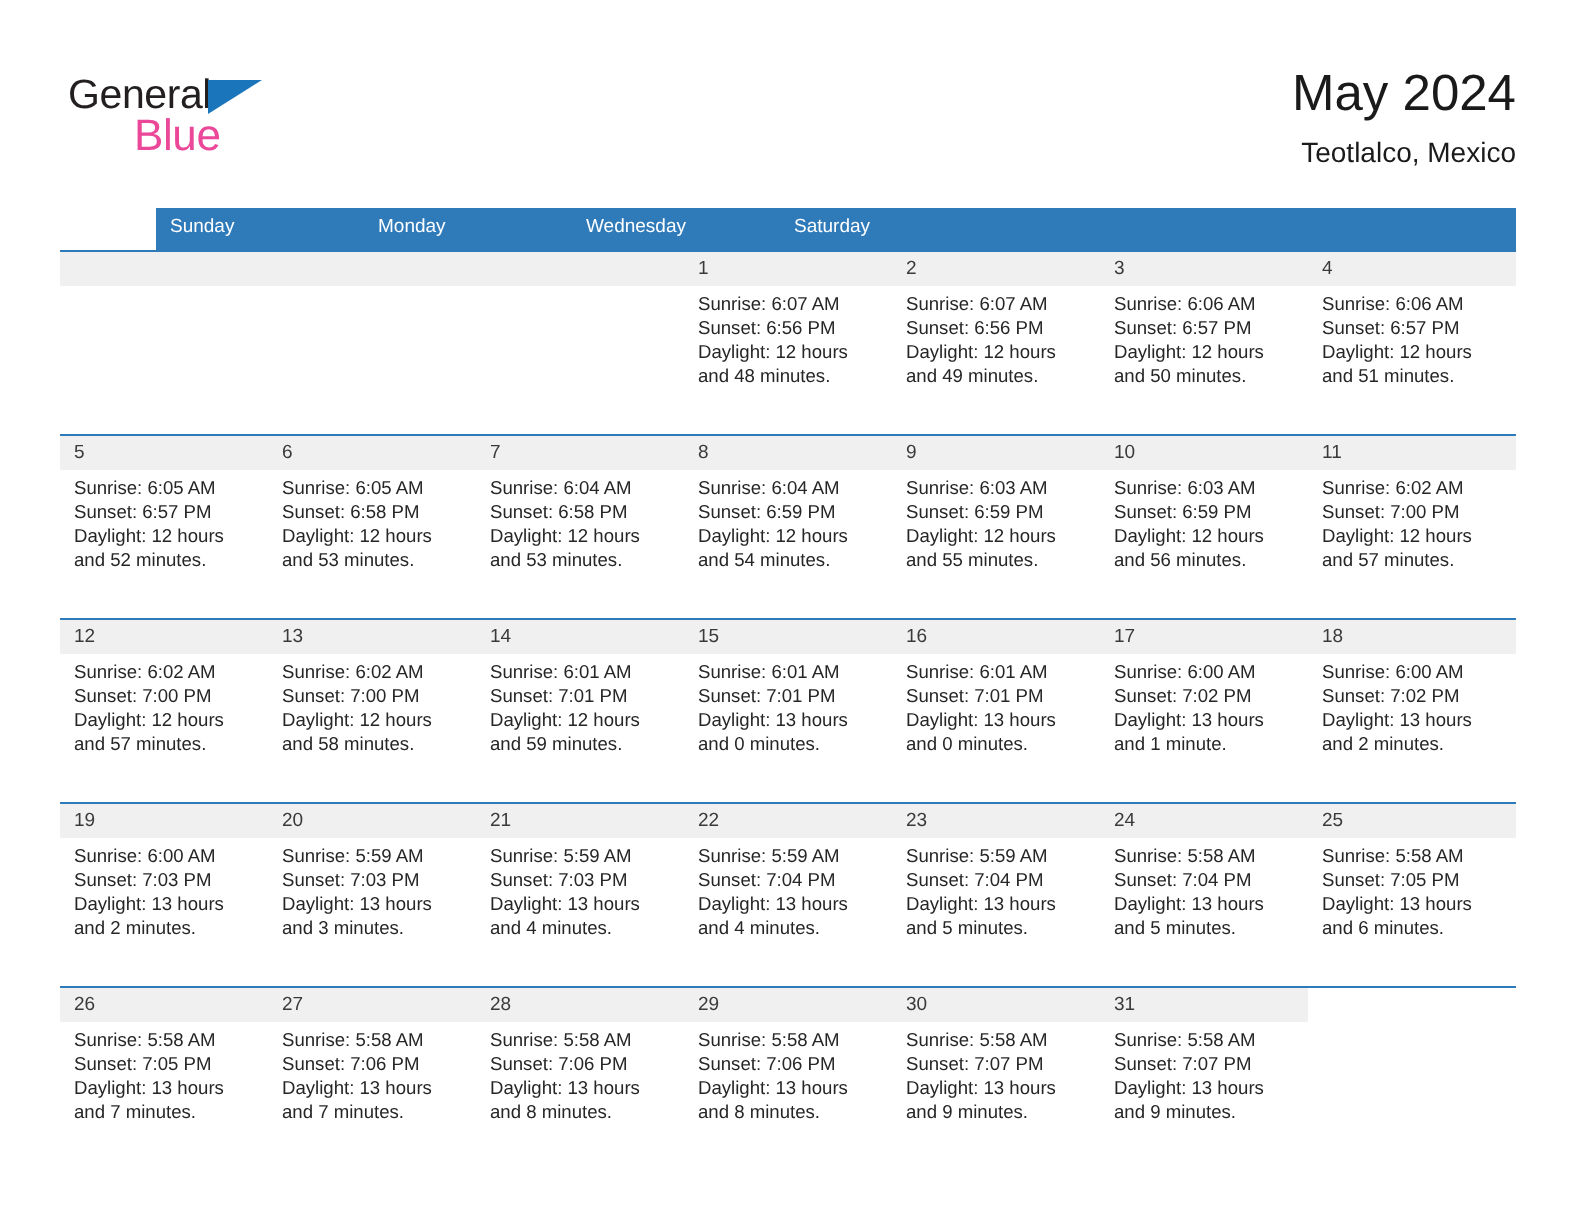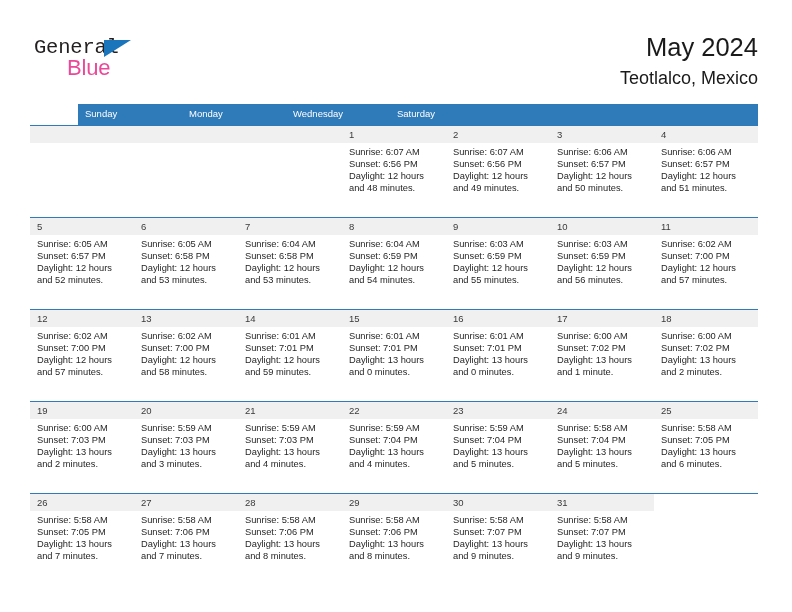--- a/index.html
+++ b/index.html
@@ -34,21 +34,21 @@
     top: 36px;
     width: 130px;
     height: 46px;
   }
   .logo-general {
     position: absolute;
     left: 0; top: 0;
     font-size: 20.5px;
     letter-spacing: -0.2px;
     color: #231f20;
-    font-family: Liberation Mono, monospace;
+    font-family: Liberation Sans, sans-serif;
   }
   .logo-tri {
     position: absolute;
     left: 70px;
     top: 3.5px;
     width: 0; height: 0;
     border-left: 27px solid #1b75bb;
     border-bottom: 17px solid transparent;
   }
   .logo-blue {
@@ -67,21 +67,21 @@
     top: 32px;
     text-align: right;
   }
   .cal-title {
     font-size: 25.5px;
     color: #1a1a1a;
     line-height: 1.18;
     white-space: nowrap;
   }
   .cal-subtitle {
-    font-size: 18px;
+    font-size: 14px;
     color: #1a1a1a;
     margin-top: 6px;
     white-space: nowrap;
   }
 
   
   .calendar {
     position: absolute;
     left: 30px;
     top: 104px;

